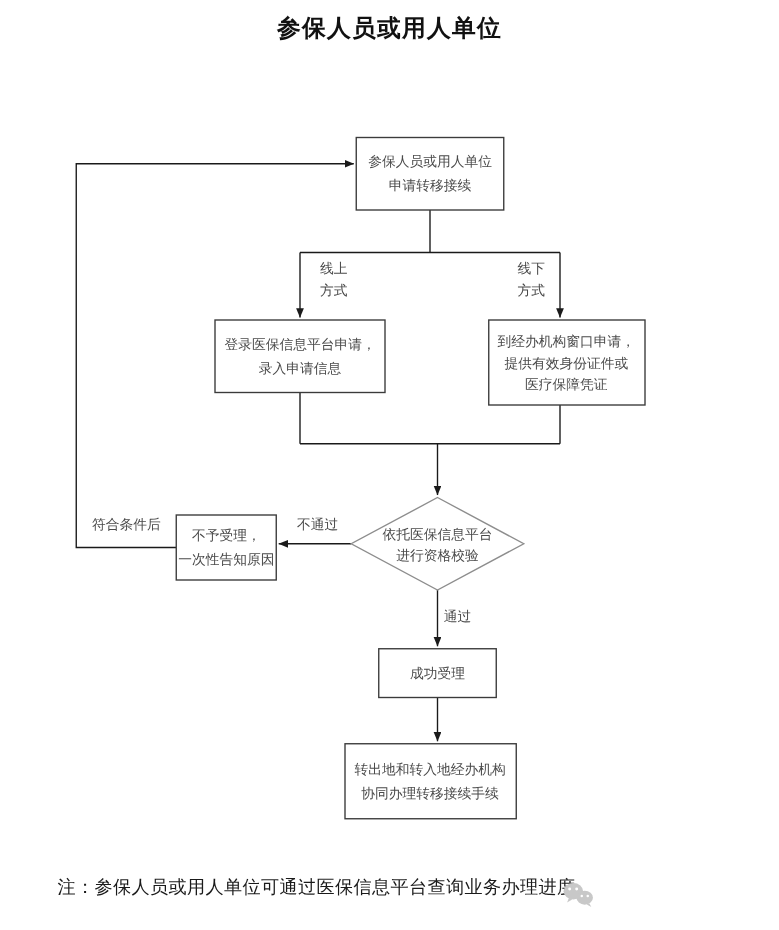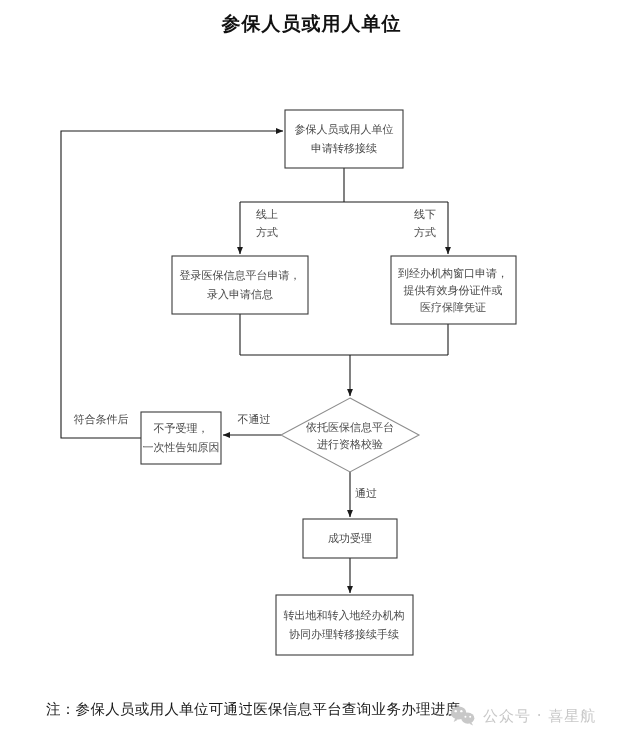--- a/index.html
+++ b/index.html
@@ -245,16 +245,15 @@
         <ellipse cx="10" cy="8.5" rx="9" ry="7.6" fill="#c8c8c8"></ellipse>
         <path d="M6,14.5 L4.2,19 L9,16.2 Z" fill="#c8c8c8"></path>
         <circle cx="6.6" cy="6.4" r="1.35" fill="#ffffff"></circle>
         <circle cx="13.1" cy="6.4" r="1.35" fill="#ffffff"></circle>
         <ellipse cx="20.5" cy="14.5" rx="7.6" ry="6.4" fill="#c8c8c8"></ellipse>
         <path d="M24.6,19.3 L26.6,23 L22.4,20.8 Z" fill="#c8c8c8"></path>
         <circle cx="17.8" cy="12.9" r="1.15" fill="#ffffff"></circle>
         <circle cx="23.3" cy="12.9" r="1.15" fill="#ffffff"></circle>
       </svg>
     </span>
-    <span class="wx-label">公众号 · 喜星航</span>
   </div>
 
 </div>
 
 </body></html>

